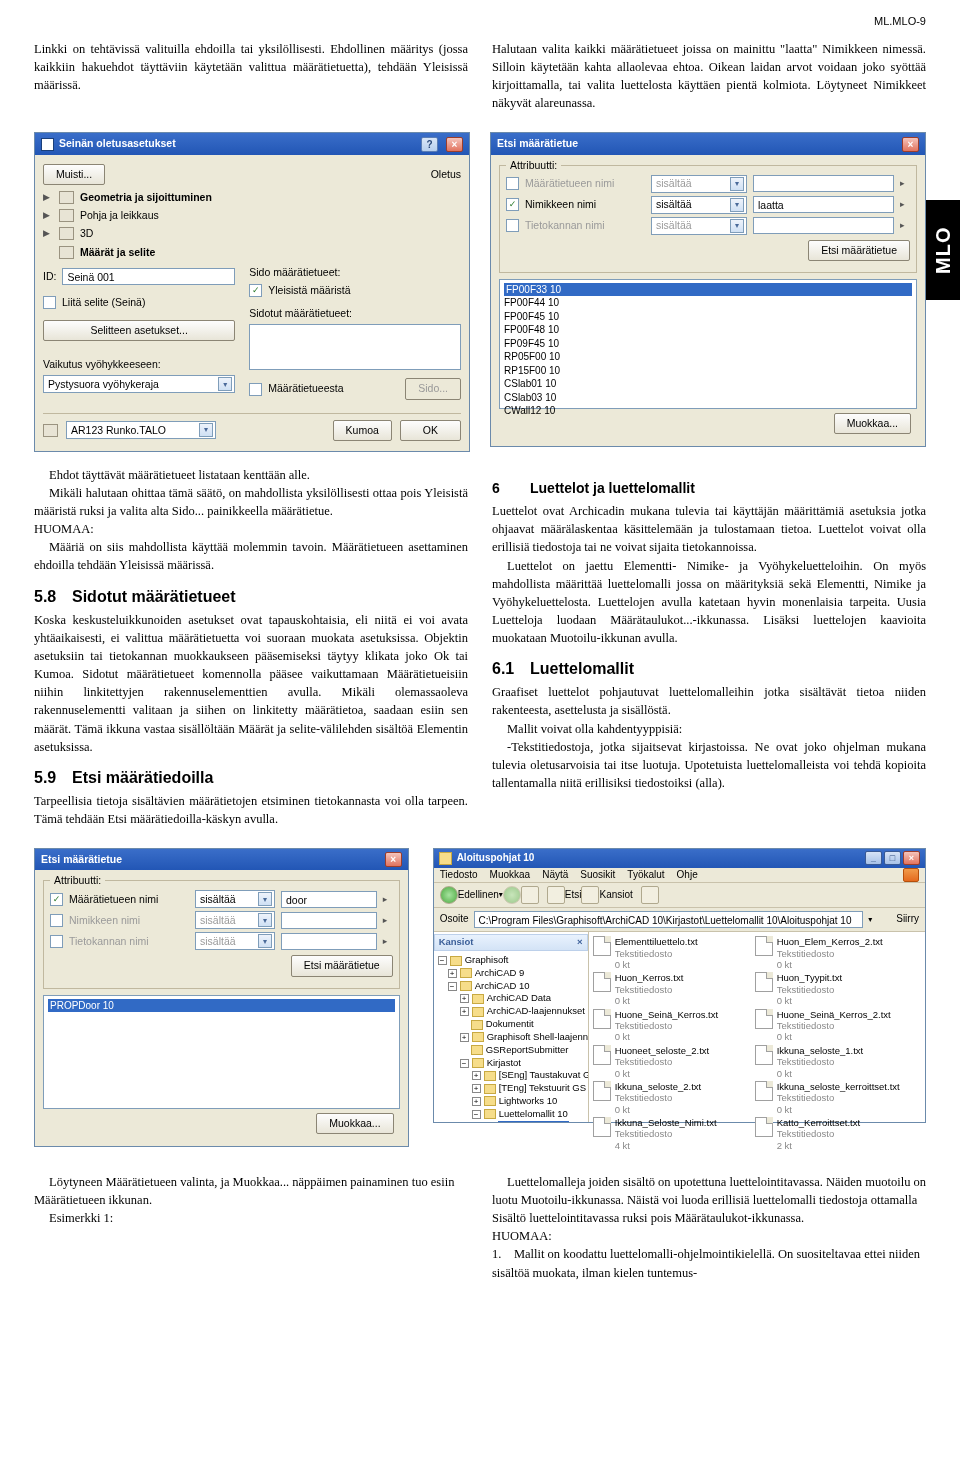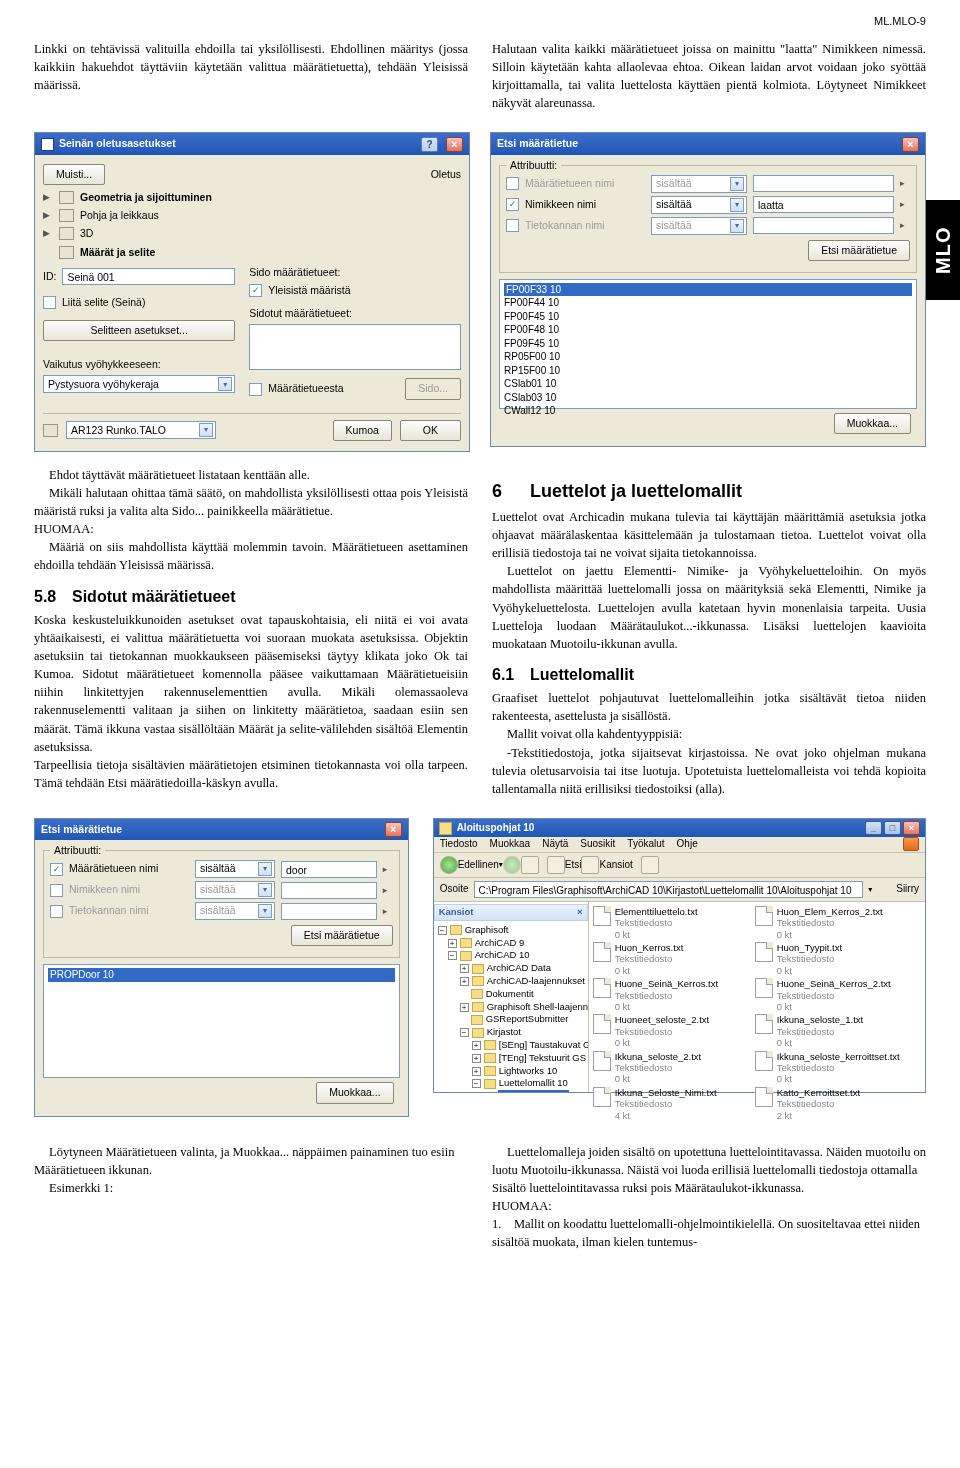--- a/index.html
+++ b/index.html
@@ -139,21 +139,21 @@
     position:absolute; top:-8px; left:6px;
     background:#ece9d8; padding:0 4px;
   }
   .dlg .dim { color: #9a9a9a; }
   .dlg .footer-right { display:flex; justify-content:flex-end; padding: 4px 6px 2px 0; }
 
   
   h2.sec {
     font-family: Arial, sans-serif;
     font-weight: bold;
-    font-size: 18px;
+    font-size: 14px;
     margin: 12px 0 4px 0;
   }
   h2.sec .num { display:inline-block; min-width: 38px; }
   h2.sub {
     font-family: Arial, sans-serif;
     font-weight: bold;
     font-size: 16px;
     margin: 10px 0 3px 0;
   }
   h2.sub .num { display:inline-block; min-width: 38px; }
@@ -383,20 +383,21 @@
 <div class="two-col">
   <div class="col">
     <p class="indent">Ehdot täyttävät määrätietueet listataan kenttään alle.</p>
     <p class="indent">Mikäli halutaan ohittaa tämä säätö, on mahdollista yksilöllisesti ottaa pois Yleisistä määristä ruksi ja valita alta Sido... painikkeella määrätietue.</p>
     <p>HUOMAA:</p>
     <p class="indent">Määriä on siis mahdollista käyttää molemmin tavoin. Määrätietueen asettaminen ehdoilla tehdään Yleisissä määrissä.</p>
 
     <h2 class="sub"><span class="num">5.8</span><span>Sidotut määrätietueet</span></h2>
     <p>Koska keskusteluikkunoiden asetukset ovat tapauskohtaisia, eli niitä ei voi avata yhtäaikaisesti, ei valittua määrätietuetta voi suoraan muokata asetuksissa. Objektin asetuksiin tai tietokannan muokkaukseen pääsemiseksi täytyy klikata joko Ok tai Kumoa. Sidotut määrätietueet komennolla pääsee vaikuttamaan Määrätietueisiin niihin linkitettyjen rakennuselementtien avulla. Mikäli olemassaoleva rakennuselementti valitaan ja siihen on linkitetty määrätietoa, saadaan esiin sen määrät. Tämä ikkuna vastaa sisällöltään Määrät ja selite-välilehden sisältöä Elementin asetuksissa.</p>
 
+    <h2 class="sub"><span class="num">5.9</span><span>Etsi määrätiedoilla</span></h2>
     <p>Tarpeellisia tietoja sisältävien määrätietojen etsiminen tietokannasta voi olla tarpeen. Tämä tehdään Etsi määrätiedoilla-käskyn avulla.</p>
   </div>
 
   <div class="col">
     <h2 class="sec"><span class="num">6</span><span>Luettelot ja luettelomallit</span></h2>
     <p>Luettelot ovat Archicadin mukana tulevia tai käyttäjän määrittämiä asetuksia jotka ohjaavat määrälaskentaa käsittelemään ja tulostamaan tietoa. Luettelot voivat olla erillisiä tiedostoja tai ne voivat sijaita tietokannoissa.</p>
     <p class="indent">Luettelot on jaettu Elementti- Nimike- ja Vyöhykeluetteloihin. On myös mahdollista määrittää luettelomalli jossa on määrityksiä sekä Elementti, Nimike ja Vyöhykeluettelosta. Luettelojen avulla katetaan hyvin monenlaisia tarpeita. Uusia Luetteloja luodaan Määrätaulukot...-ikkunassa. Lisäksi luettelojen kaavioita muokataan Muotoilu-ikkunan avulla.</p>
 
     <h2 class="sub"><span class="num">6.1</span><span>Luettelomallit</span></h2>
     <p>Graafiset luettelot pohjautuvat luettelomalleihin jotka sisältävät tietoa niiden rakenteesta, asettelusta ja sisällöstä.</p>

